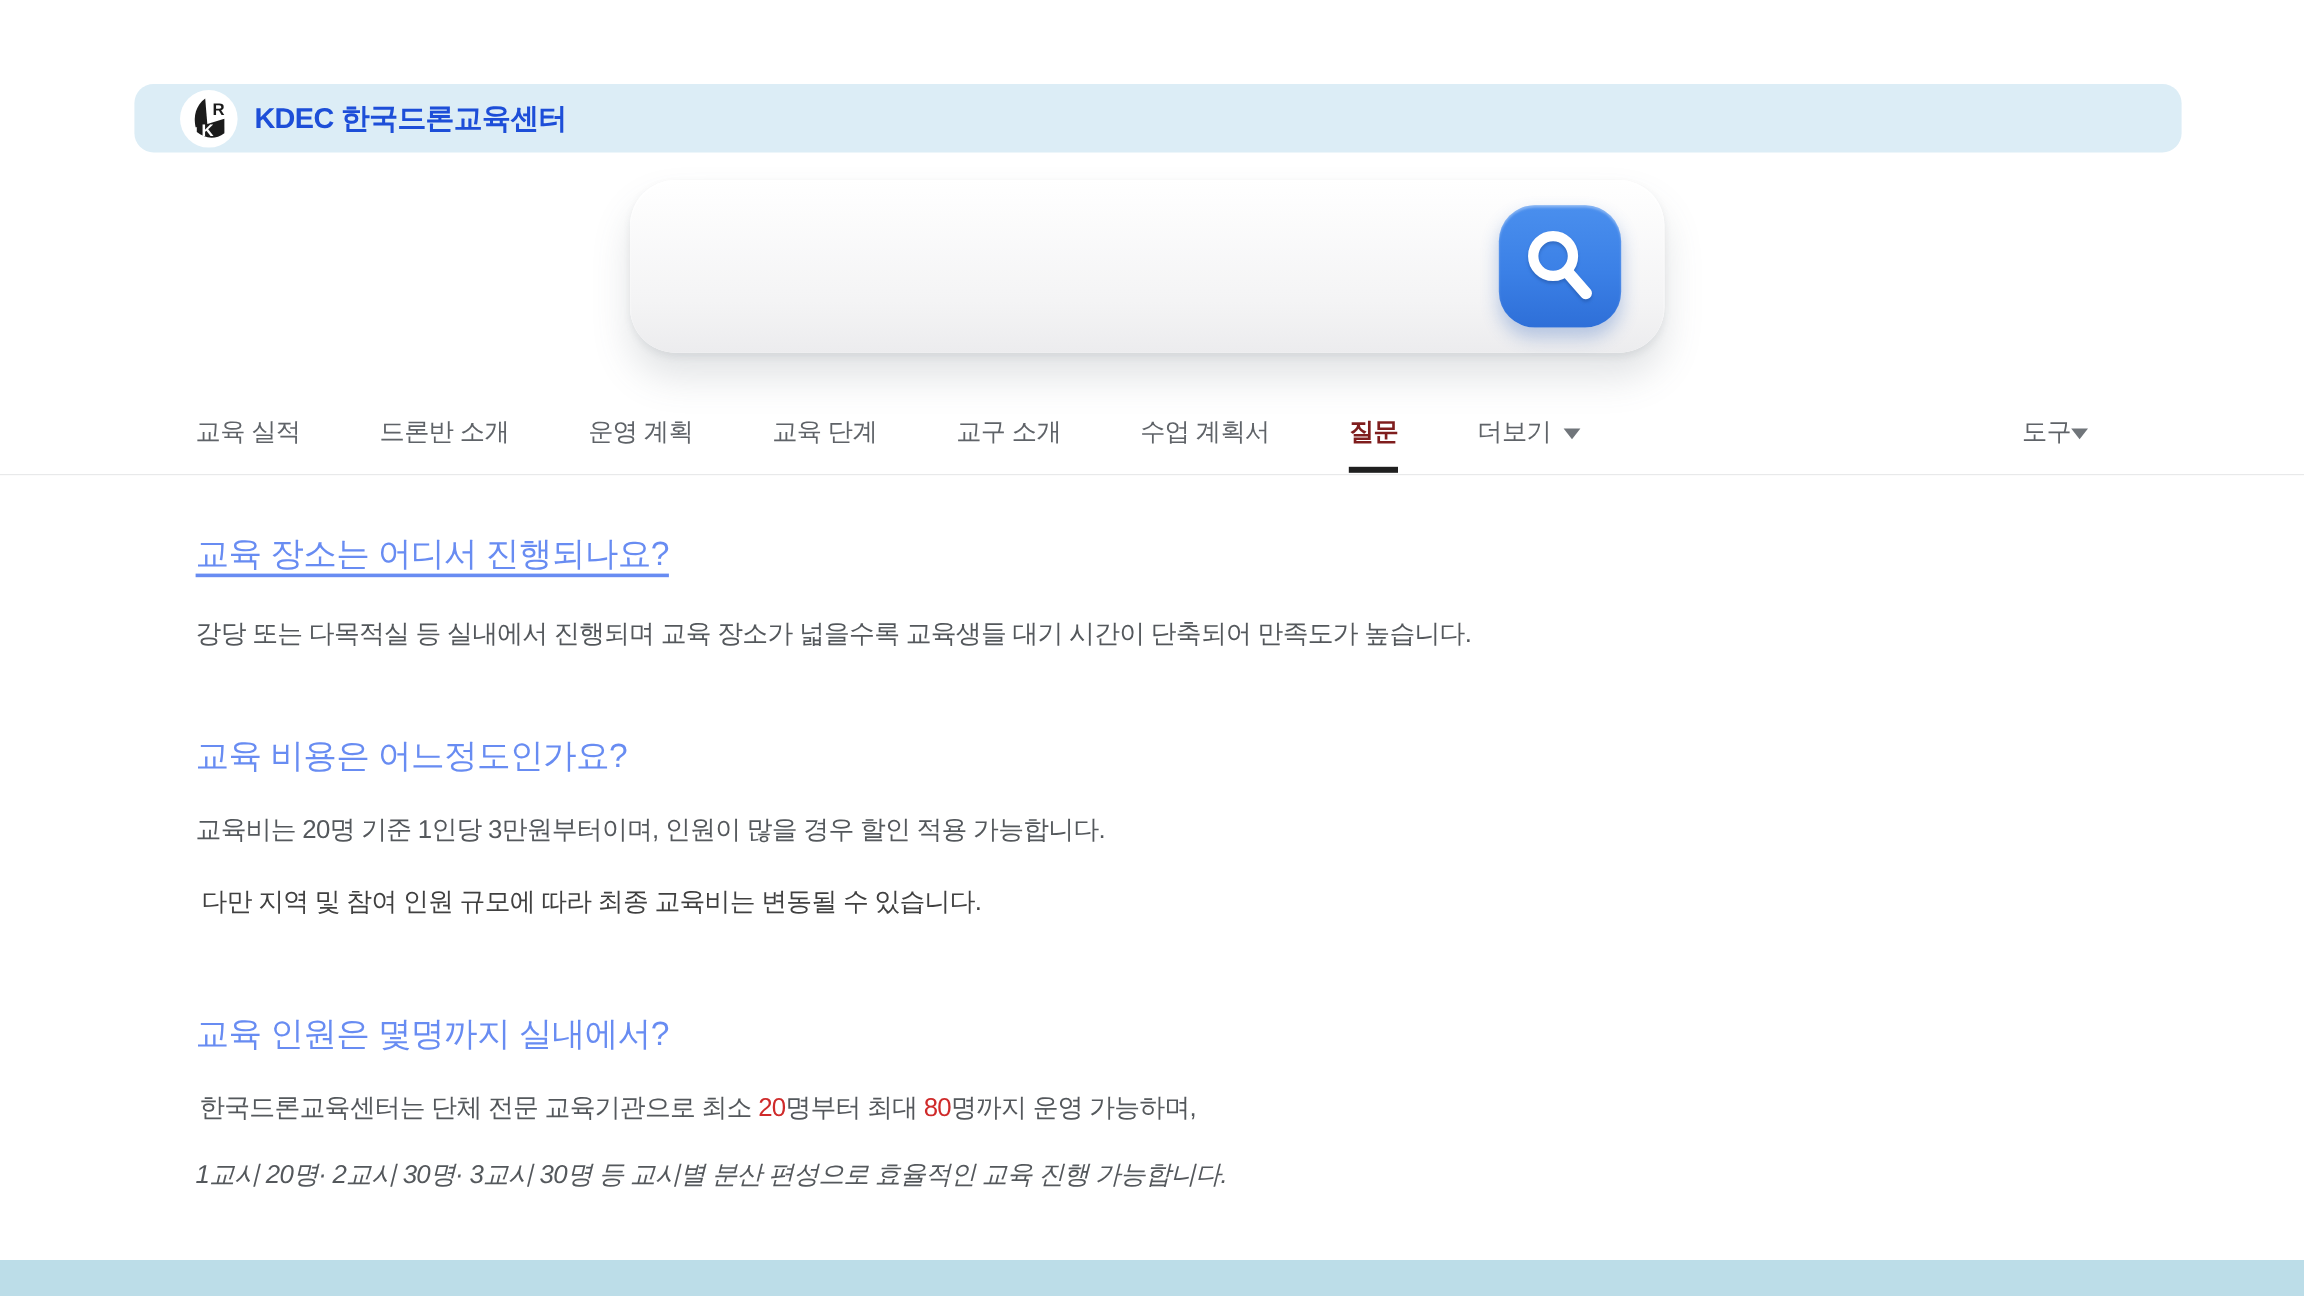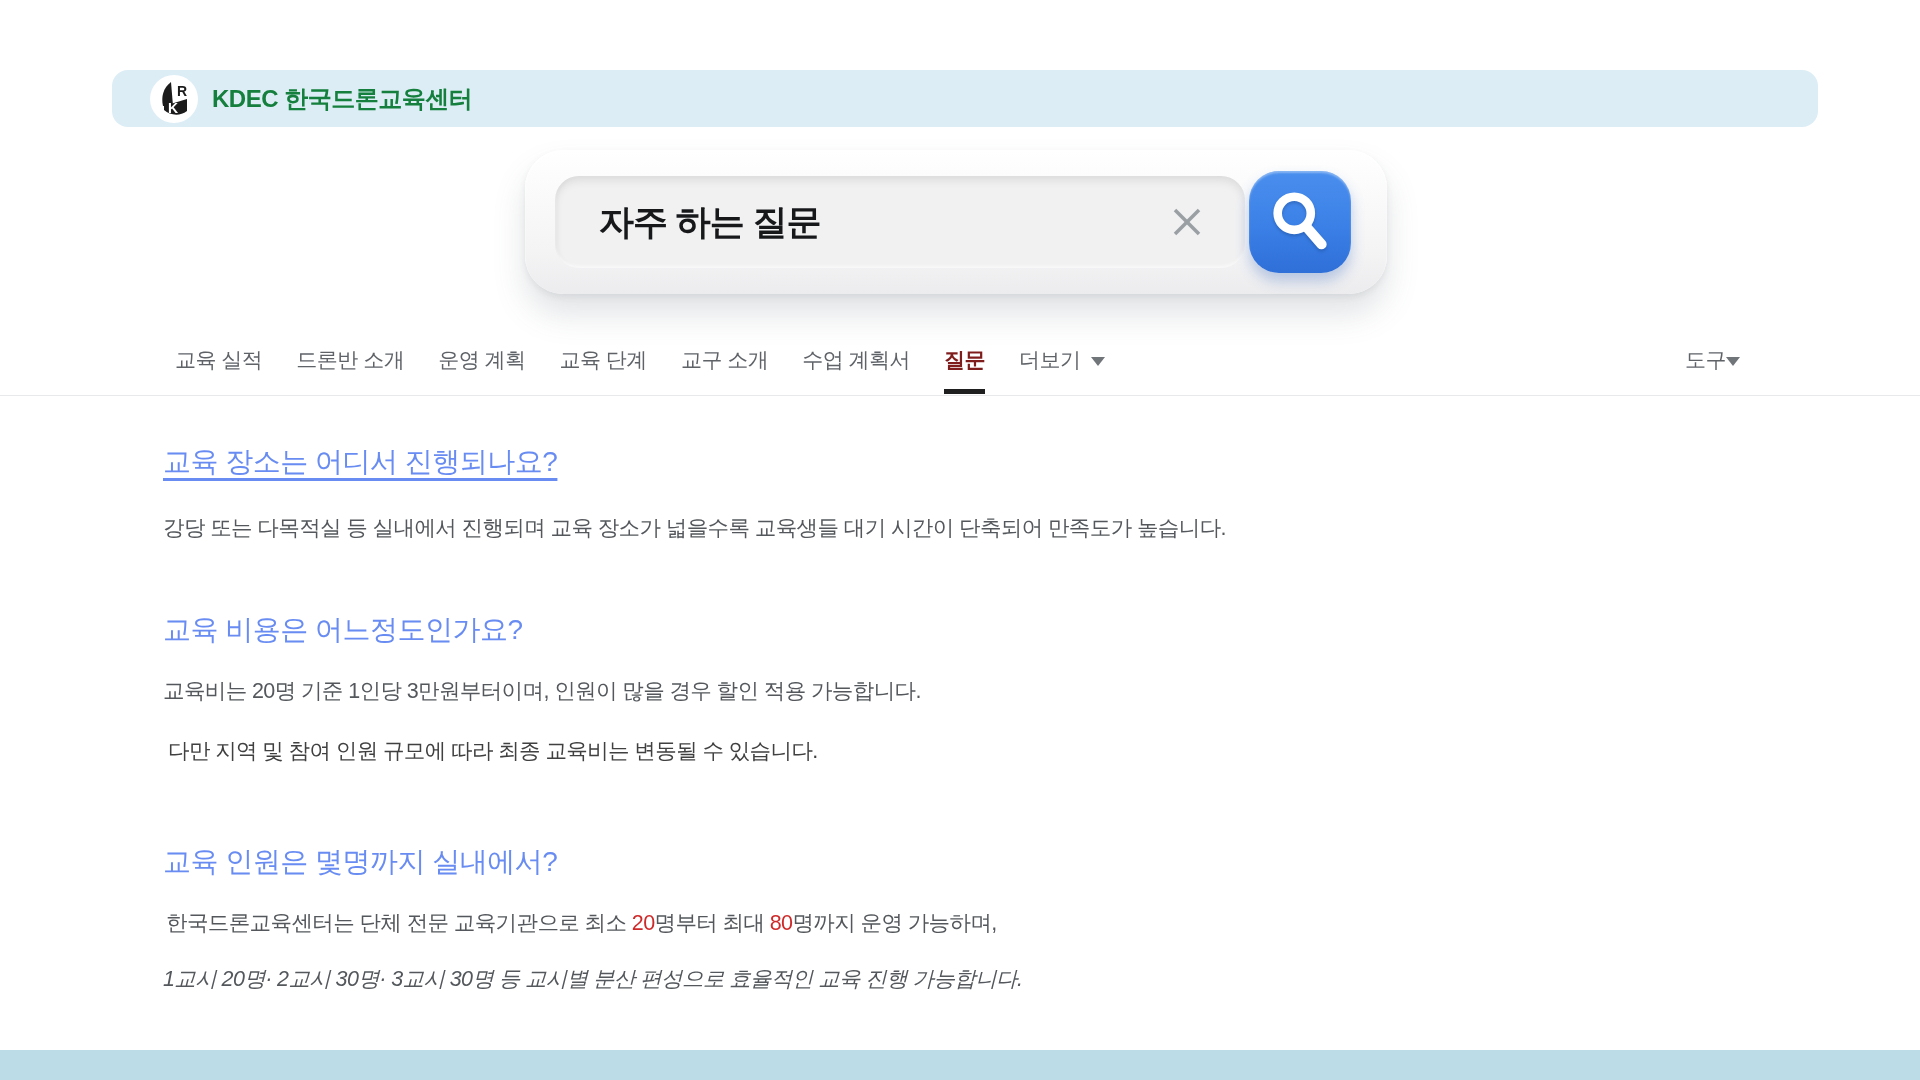--- a/index.html
+++ b/index.html
@@ -15,21 +15,21 @@
     position: absolute; left: 112px; top: 70px; width: 1706px; height: 57px;
     background: #dcedf6; border-radius: 16px;
     display: flex; align-items: center; padding-left: 38px;
   }
   .logo-circle {
     width: 48px; height: 48px; border-radius: 50%;
     background: #ffffff; margin-right: 14px; flex: 0 0 auto;
     display: flex; align-items: center; justify-content: center;
   }
   .brand-name {
-    font-size: 24px; font-weight: 700; color: #15803d; letter-spacing: -0.5px;
+    font-size: 24px; font-weight: 700; color: #1d4ed8; letter-spacing: -0.5px;
   }
 
   
   .search-wrap {
     position: absolute; left: 525px; top: 150px; width: 862px; height: 144px;
     border-radius: 38px;
     background: linear-gradient(180deg, #ffffff 0%, #f4f4f5 70%, #ececee 100%);
     box-shadow: 0 20px 32px rgba(90,100,110,0.18), 0 3px 6px rgba(90,100,110,0.10),
                 inset 0 2px 2px rgba(255,255,255,0.9);
   }
@@ -53,21 +53,21 @@
     position: absolute; right: 36px; top: 21px; width: 102px; height: 102px;
     border-radius: 30px; border: none; cursor: pointer;
     background: linear-gradient(180deg, #4a8fee 0%, #3b80e6 55%, #2e6fd8 100%);
     box-shadow: 0 8px 14px rgba(46,100,190,0.30), inset 0 2px 2px rgba(255,255,255,0.35);
     display: flex; align-items: center; justify-content: center;
   }
 
   
   .nav-row {
     position: absolute; left: 163px; top: 346px; height: 49px;
-    display: flex; align-items: flex-start; gap: 34px; margin-left: 12px;
+    display: flex; align-items: flex-start; gap: 66px;
   }
   .tab {
     font-size: 21px; color: #5f6368; cursor: pointer; white-space: nowrap;
     padding-bottom: 15px; letter-spacing: -0.5px;
   }
   .tab.active {
     color: #7f1d1d; font-weight: 700;
     border-bottom: 5px solid #1f1f1f;
   }
   .tab-more { display: flex; align-items: center; gap: 10px; }
@@ -128,29 +128,20 @@
       <path d="M21 7 C13 13 11 22 13 31 L23 31 Z" fill="#1b1b1b"></path>
       <path d="M14 31 L37 24 L37 36 C29 42 20 40 14 35 Z" fill="#1b1b1b"></path>
       <text x="27" y="21" font-size="14" font-weight="900" fill="#1b1b1b" font-family="Liberation Sans, sans-serif">R</text>
       <text x="18" y="38" font-size="14" font-weight="900" fill="#ffffff" font-family="Liberation Sans, sans-serif">K</text>
     </svg>
   </div>
   <div class="brand-name">KDEC 한국드론교육센터</div>
 </div>
 
 <div class="search-wrap">
-  <div class="search-field">
-    <span class="search-query">자주 하는 질문</span>
-    <span class="clear-btn">
-      <svg width="34" height="34" viewBox="0 0 34 34">
-        <line x1="5" y1="5" x2="29" y2="29" stroke="#9a9fa4" stroke-width="3.5"></line>
-        <line x1="29" y1="5" x2="5" y2="29" stroke="#9a9fa4" stroke-width="3.5"></line>
-      </svg>
-    </span>
-  </div>
   <button class="search-btn">
     <svg width="72" height="72" viewBox="0 0 100 100">
       <g fill="none" stroke="#ffffff" stroke-linecap="round" style="filter: drop-shadow(0 3px 2px rgba(20,60,130,0.35));">
         <circle cx="42" cy="38" r="23" stroke-width="12"></circle>
         <line x1="59" y1="57" x2="80" y2="81" stroke-width="14"></line>
       </g>
     </svg>
   </button>
 </div>
 

